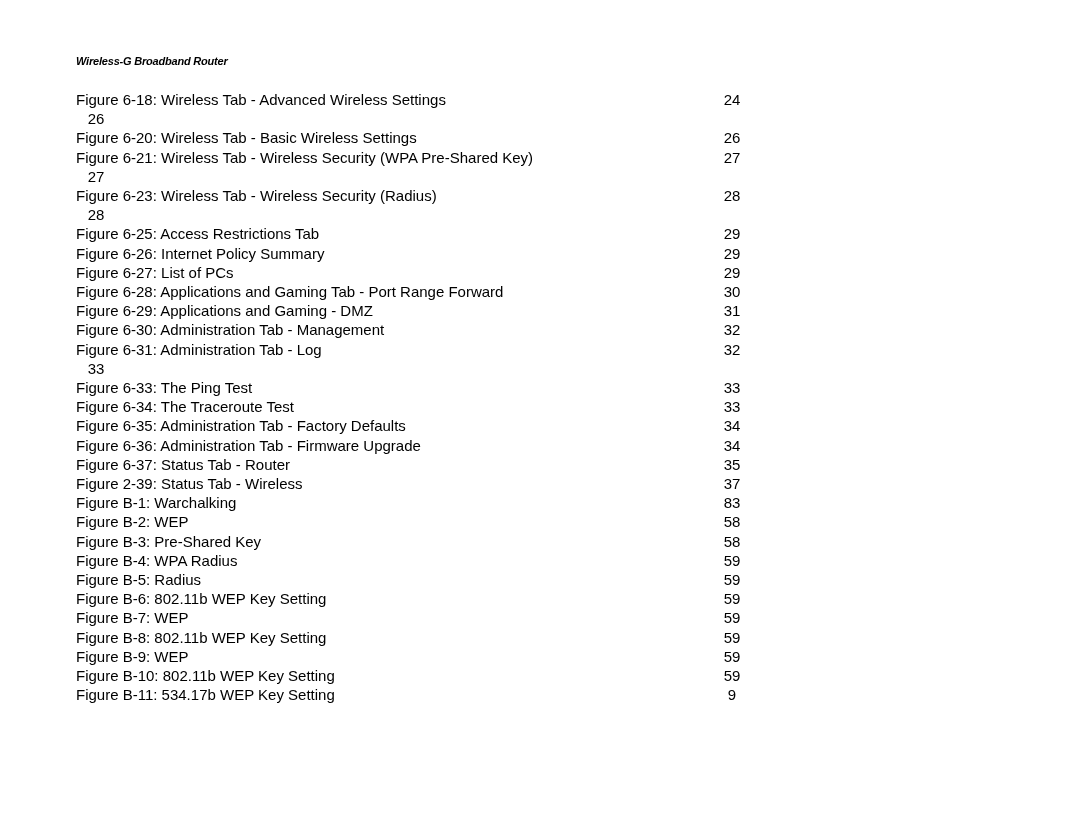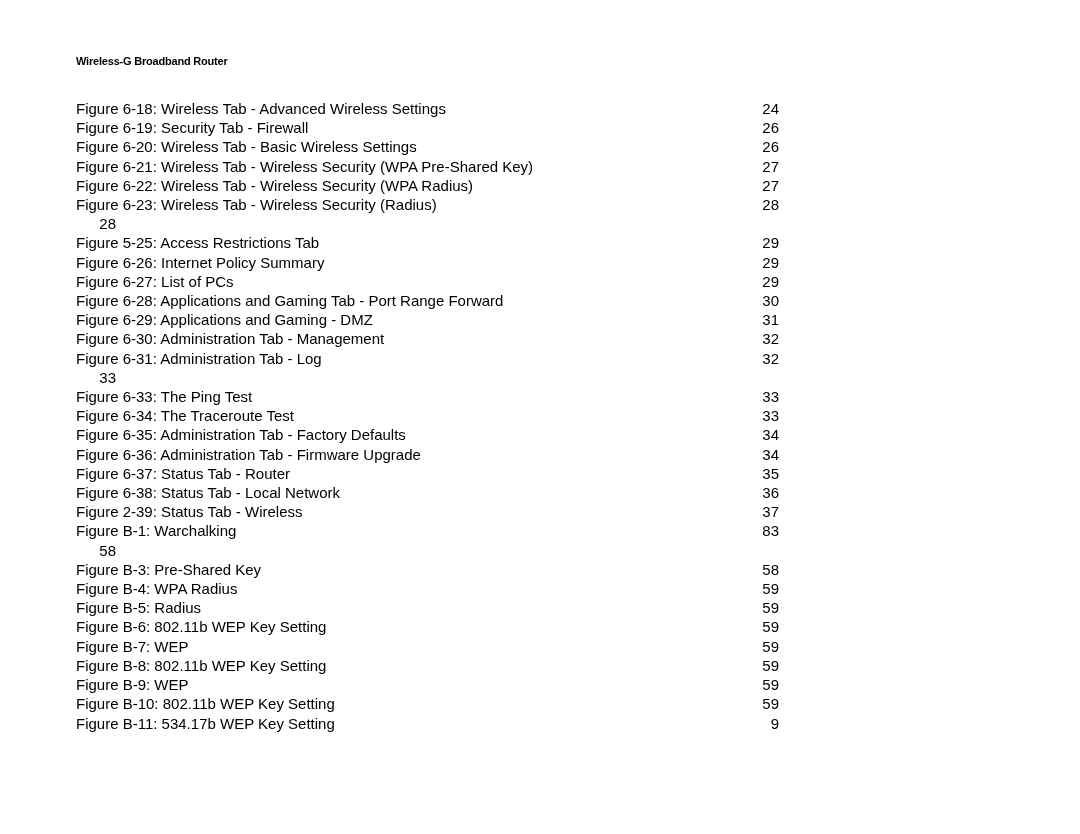--- a/index.html
+++ b/index.html
@@ -12,80 +12,78 @@
       height: 834px;
       background: #ffffff;
       font-family: Arial, Helvetica, sans-serif;
       padding: 55px 76px 40px 76px;
       color: #000;
     }
     .header {
       font-size: 11px;
       font-weight: bold;
       color: #000;
-      margin-bottom: 32px;
+      margin-bottom: 23px;
       letter-spacing: -0.2px;
+      font-style: italic;
     }
     .toc {
       display: block;
     }
     .toc-row {
       display: flex;
       line-height: 19.2px;
       font-size: 15px;
       font-weight: 400;
       color: #000;
-      gap: 27px;
     }
     .toc-label {
       width: 636px;
       white-space: nowrap;
     }
     .toc-page {
       width: 40px;
-      text-align: right;
+      text-align: center;
     }
   </style>
 </head>
 <body>
 
 <div class="header">
   <span>Wireless-G Broadband Router</span>
 </div>
 
 <div class="toc" id="toc-container">
 <div class="toc-row">
       <span class="toc-label">Figure 6-18: Wireless Tab - Advanced Wireless Settings</span>
       <span class="toc-page">24</span>
     </div>
     <div class="toc-row">
-      <span class="toc-label">Figure 6-19: Security Tab - Firewall</span>
       <span class="toc-page">26</span>
     </div>
     <div class="toc-row">
       <span class="toc-label">Figure 6-20: Wireless Tab - Basic Wireless Settings</span>
       <span class="toc-page">26</span>
     </div>
     <div class="toc-row">
       <span class="toc-label">Figure 6-21: Wireless Tab - Wireless Security (WPA Pre-Shared Key)</span>
       <span class="toc-page">27</span>
     </div>
     <div class="toc-row">
-      <span class="toc-label">Figure 6-22: Wireless Tab - Wireless Security (WPA Radius)</span>
       <span class="toc-page">27</span>
     </div>
     <div class="toc-row">
       <span class="toc-label">Figure 6-23: Wireless Tab - Wireless Security (Radius)</span>
       <span class="toc-page">28</span>
     </div>
     <div class="toc-row">
       <span class="toc-page">28</span>
     </div>
     <div class="toc-row">
-      <span class="toc-label">Figure 5-25: Access Restrictions Tab</span>
+      <span class="toc-label">Figure 6-25: Access Restrictions Tab</span>
       <span class="toc-page">29</span>
     </div>
     <div class="toc-row">
       <span class="toc-label">Figure 6-26: Internet Policy Summary</span>
       <span class="toc-page">29</span>
     </div>
     <div class="toc-row">
       <span class="toc-label">Figure 6-27: List of PCs</span>
       <span class="toc-page">29</span>
     </div>
@@ -122,32 +120,29 @@
     </div>
     <div class="toc-row">
       <span class="toc-label">Figure 6-36: Administration Tab - Firmware Upgrade</span>
       <span class="toc-page">34</span>
     </div>
     <div class="toc-row">
       <span class="toc-label">Figure 6-37: Status Tab - Router</span>
       <span class="toc-page">35</span>
     </div>
     <div class="toc-row">
-      <span class="toc-label">Figure 6-38: Status Tab - Local Network</span>
-      <span class="toc-page">36</span>
-    </div>
-    <div class="toc-row">
       <span class="toc-label">Figure 2-39: Status Tab - Wireless</span>
       <span class="toc-page">37</span>
     </div>
     <div class="toc-row">
       <span class="toc-label">Figure B-1: Warchalking</span>
       <span class="toc-page">83</span>
     </div>
     <div class="toc-row">
+      <span class="toc-label">Figure B-2: WEP</span>
       <span class="toc-page">58</span>
     </div>
     <div class="toc-row">
       <span class="toc-label">Figure B-3: Pre-Shared Key</span>
       <span class="toc-page">58</span>
     </div>
     <div class="toc-row">
       <span class="toc-label">Figure B-4: WPA Radius</span>
       <span class="toc-page">59</span>
     </div>

